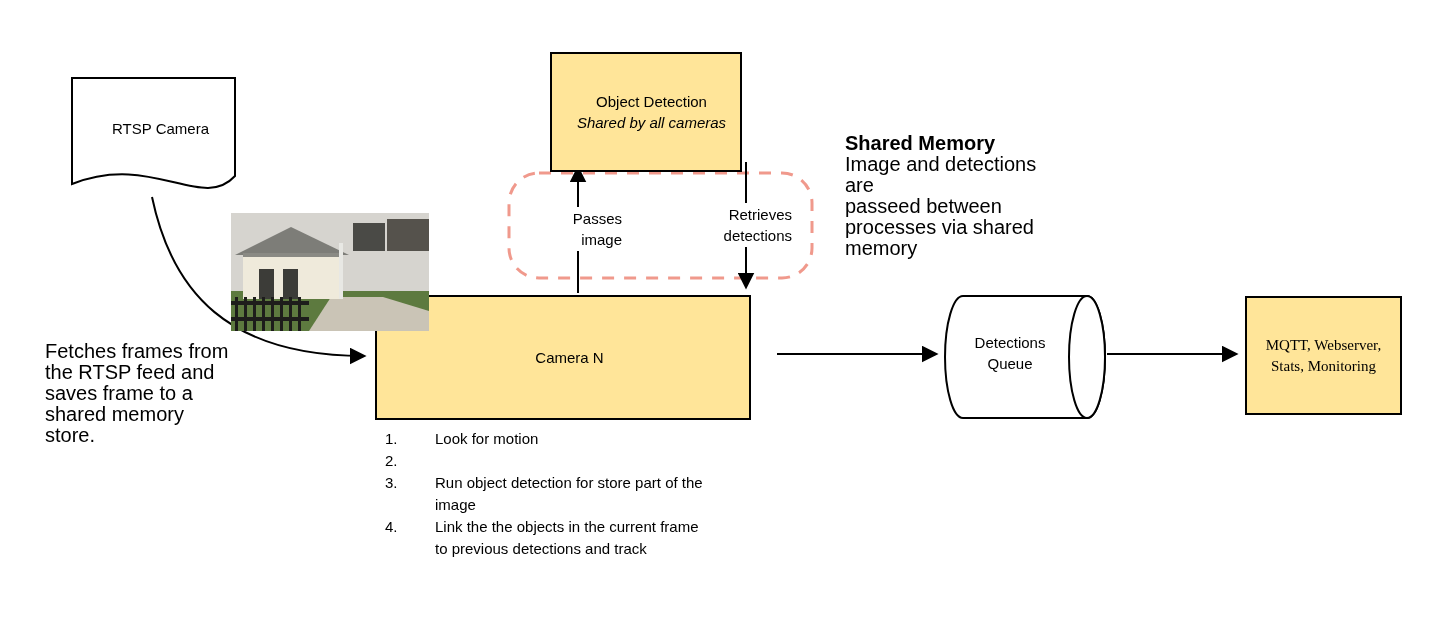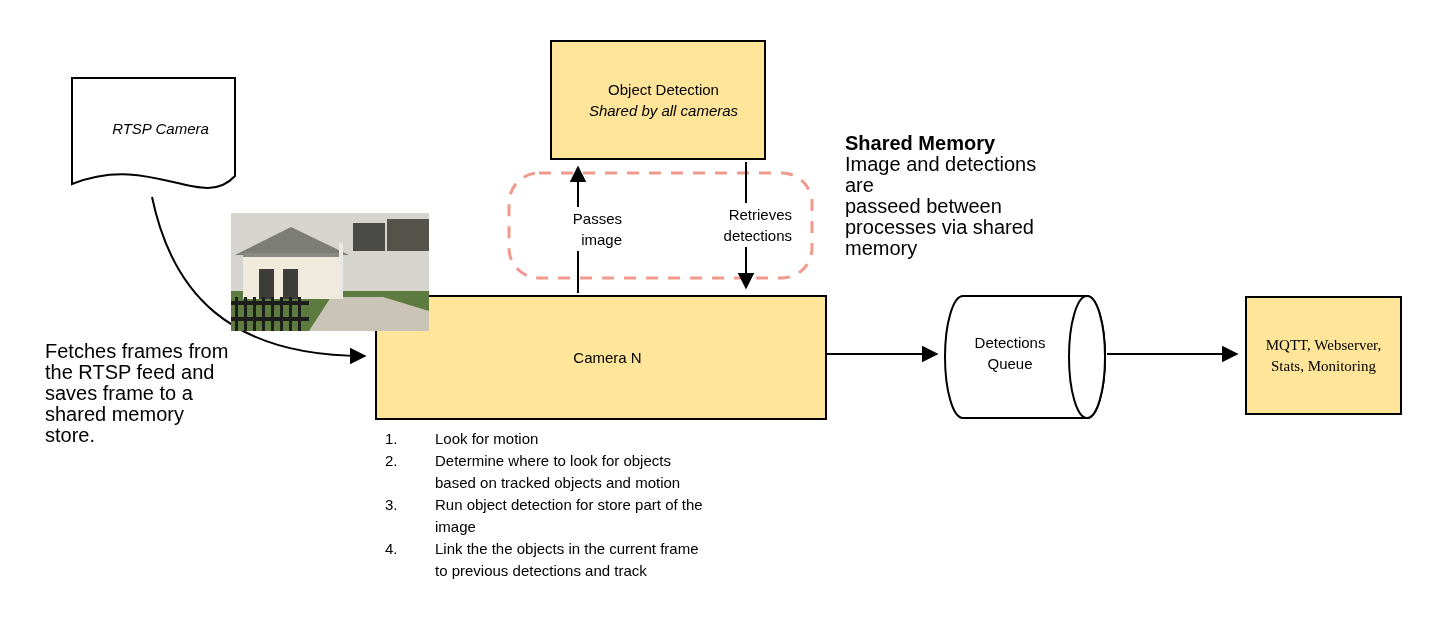--- a/index.html
+++ b/index.html
@@ -86,28 +86,28 @@
     <line x1="777" y1="354" x2="936" y2="354" stroke="#000000" stroke-width="2" marker-end="url(#arrowhead)"></line>
 
     <line x1="1107" y1="354" x2="1236" y2="354" stroke="#000000" stroke-width="2" marker-end="url(#arrowhead)"></line>
 
     <g>
       <path d="M963,296 L1087,296 A 18 61 0 0 1 1087,418 L963,418 A 18 61 0 0 1 963,296 Z" fill="#ffffff" stroke="#000000" stroke-width="2"></path>
       <ellipse cx="1087" cy="357" rx="18" ry="61" fill="#ffffff" stroke="#000000" stroke-width="2"></ellipse>
     </g>
   </svg>
 
-  <div class="abs shape-label" style="left:72px;top:118px;width:177px;font-style:italic;">RTSP Camera</div>
+  <div class="abs shape-label" style="left:72px;top:118px;width:177px;">RTSP Camera</div>
 
-  <div class="abs box" style="left:550px;top:40px;width:216px;height:120px;padding-left:11px;">
+  <div class="abs box" style="left:550px;top:52px;width:192px;height:120px;padding-left:11px;">
     <div>Object Detection</div>
     <div class="italic">Shared by all cameras</div>
   </div>
 
-  <div class="abs box" style="left:375px;top:295px;width:452px;height:125px;padding-left:13px;">
+  <div class="abs box" style="left:375px;top:295px;width:376px;height:125px;padding-left:13px;">
     <div>Camera N</div>
   </div>
 
   <svg class="abs" style="left:231px;top:213px;" width="198" height="118" viewBox="0 0 198 118">
     <rect x="0" y="0" width="198" height="118" fill="#d6d4cf"></rect>
     <rect x="122" y="10" width="32" height="28" fill="#4a4a46"></rect>
     <rect x="156" y="6" width="42" height="32" fill="#55524c"></rect>
     <rect x="0" y="78" width="198" height="40" fill="#5d7a3f"></rect>
     <polygon points="78,118 100,84 152,84 198,98 198,118" fill="#cac4b6"></polygon>
     <polygon points="4,42 60,14 118,42" fill="#7d7d78"></polygon>
@@ -149,22 +149,20 @@
 shared memory
 store.</div>
 
   <div class="abs steps" style="left:385px;top:428px;width:380px;">
     <div class="step-row">
       <span class="step-num">1.</span>
       <span class="step-text">Look for motion</span>
     </div>
     <div class="step-row">
       <span class="step-num">2.</span>
-      <span class="step-text">Determine where to look for objects
-based on tracked objects and motion</span>
     </div>
     <div class="step-row">
       <span class="step-num">3.</span>
       <span class="step-text">Run object detection for store part of the
 image</span>
     </div>
     <div class="step-row">
       <span class="step-num">4.</span>
       <span class="step-text">Link the the objects in the current frame
 to previous detections and track</span>

